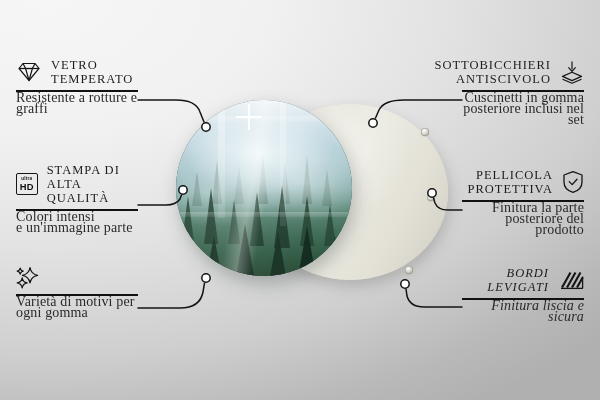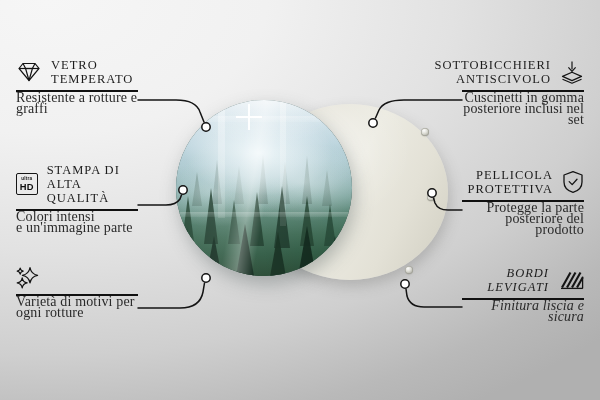--- a/index.html
+++ b/index.html
@@ -286,21 +286,21 @@
           <path d="M14 1.5 C14.8 6.2 17.1 8.5 21.6 9.3 C17.1 10.1 14.8 12.4 14 17 C13.2 12.4 10.9 10.1 6.4 9.3 C10.9 8.5 13.2 6.2 14 1.5 Z"></path>
           <path d="M6.2 11.8 C6.7 14.9 8.2 16.4 11.2 16.9 C8.2 17.4 6.7 18.9 6.2 22 C5.7 18.9 4.2 17.4 1.2 16.9 C4.2 16.4 5.7 14.9 6.2 11.8 Z"></path>
           <path d="M4.2 2 C4.5 3.9 5.4 4.8 7.2 5.1 C5.4 5.4 4.5 6.3 4.2 8.2 C3.9 6.3 3 5.4 1.2 5.1 C3 4.8 3.9 3.9 4.2 2 Z"></path>
         </g>
       </svg>
       <div class="title">
       </div>
     </div>
     <div class="rule"></div>
     <div class="desc">
-      <div>Varietà di motivi per ogni rotture</div>
+      <div>Varietà di motivi per ogni gomma</div>
     </div>
   </div>
 
   <div class="feature right" style="left:462px; top:58px; width:122px;">
     <div class="head">
       <div class="title">
         <div>SOTTOBICCHIERI</div>
         <div>ANTISCIVOLO</div>
       </div>
       <svg class="icon" width="24" height="24" viewBox="0 0 24 24">
@@ -327,21 +327,21 @@
       </div>
       <svg class="icon" width="22" height="24" viewBox="0 0 22 24">
         <g fill="none" stroke="#141414" stroke-width="1.3" stroke-linejoin="round" stroke-linecap="round">
           <path d="M11 1.6 L20 5 V12 C20 17.4 16.2 20.9 11 22.4 C5.8 20.9 2 17.4 2 12 V5 Z"></path>
           <path d="M7.2 11.6 L10.2 14.6 L15 9.2"></path>
         </g>
       </svg>
     </div>
     <div class="rule"></div>
     <div class="desc">
-      <div>Protegge la parte</div>
+      <div>Finitura la parte</div>
       <div>posteriore del prodotto</div>
     </div>
   </div>
 
   <div class="feature right" style="left:462px; top:266px; width:122px;font-style:italic;">
     <div class="head">
       <div class="title">
         <div>BORDI</div>
         <div>LEVIGATI</div>
       </div>

